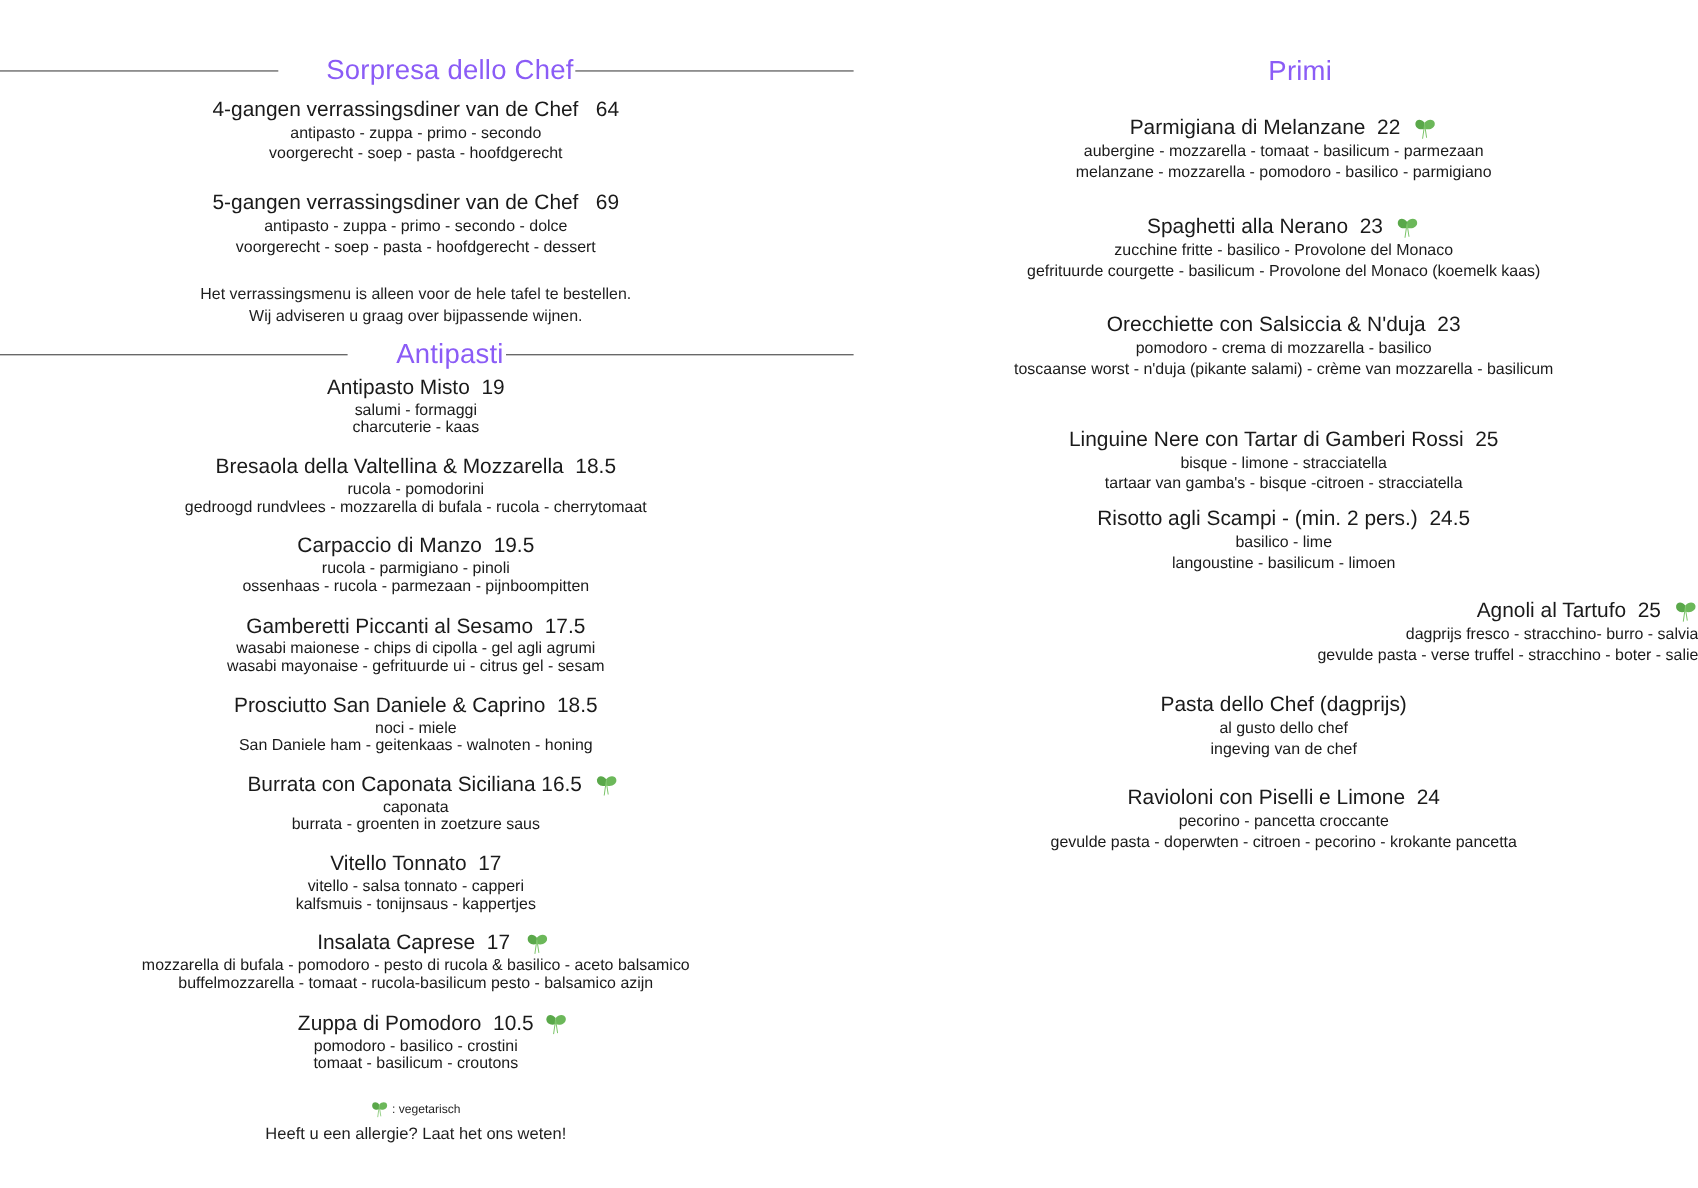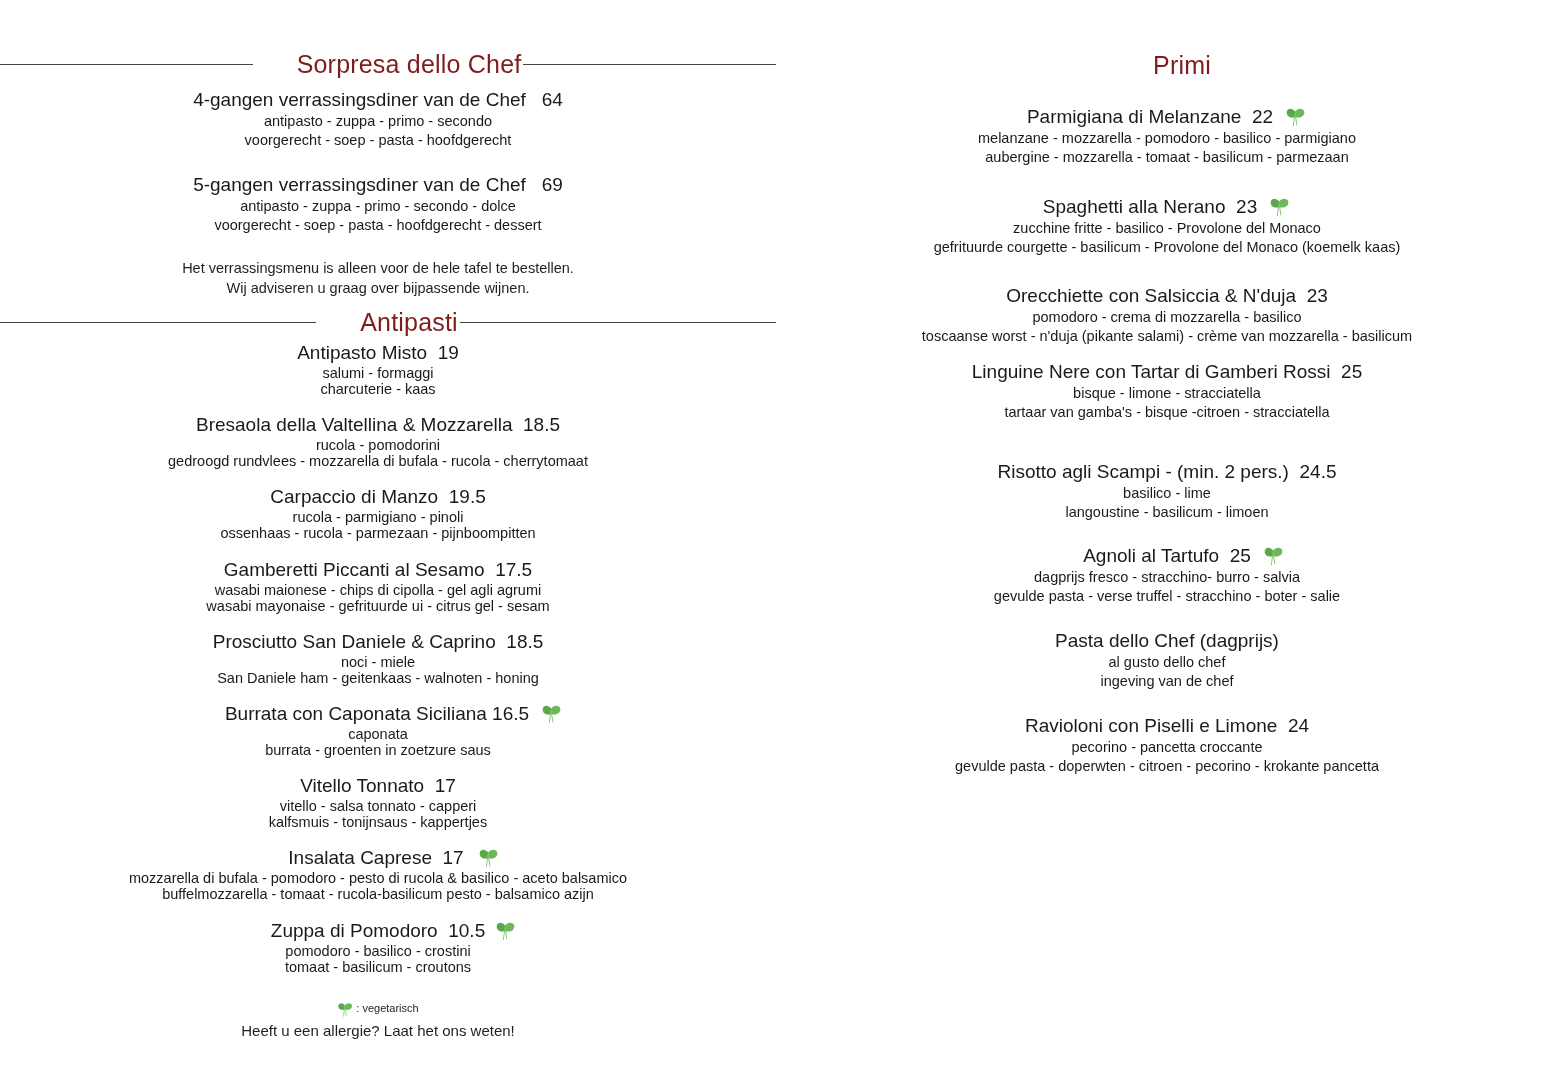--- a/index.html
+++ b/index.html
@@ -10,21 +10,21 @@
   .col { position: absolute; top: 0; }
   .col-left { left: 0; width: 776px; }
   .col-right { left: 778px; width: 766px; }
 
   .section-header {
     position: absolute; left: 0; right: 0; height: 40px;
     display: flex; align-items: center;
   }
   .section-header .rule { flex: 1; height: 0; border-top: 1.5px solid #444; }
   .section-header .title {
-    font-size: 25px; font-weight: normal; padding: 0 2px; color: #7f1d1d;
+    font-size: 25px; font-weight: normal; padding: 0 2px; color: #8b5cf6;
     letter-spacing: 0.2px; line-height: 40px; margin-left: 42px;
   }
 
   .item { position: absolute; left: 0; right: 0; text-align: center; }
   .item .name {
     font-size: 19px; line-height: 24px; color: #1a1a1a; white-space: nowrap;
     display: inline-flex; align-items: center; justify-content: center;
   }
   .item .desc { font-size: 14.5px; line-height: 19px; color: #1a1a1a; white-space: nowrap; }
   .item .desc.tight { line-height: 16px; }
@@ -157,51 +157,51 @@
   <div class="section-header" style="top:44px;flex-direction:column;">
     <div class="rule"></div>
     <div class="title">Primi</div>
     <div class="rule"></div>
   </div>
 
   <div class="item" style="top:105px; left:12px;">
     <div class="name" style=""><span>Parmigiana di Melanzane</span>&nbsp;&nbsp;<span>22</span><svg class="leaf">
           <use href="#leaf"></use>
         </svg></div>
+    <div class="desc">aubergine - mozzarella - tomaat - basilicum - parmezaan</div>
     <div class="desc">melanzane - mozzarella - pomodoro - basilico - parmigiano</div>
-    <div class="desc">aubergine - mozzarella - tomaat - basilicum - parmezaan</div>
   </div>
 
   <div class="item" style="top:195px; left:12px;">
     <div class="name" style=""><span>Spaghetti alla Nerano</span>&nbsp;&nbsp;<span>23</span><svg class="leaf">
           <use href="#leaf"></use>
         </svg></div>
     <div class="desc">zucchine fritte - basilico - Provolone del Monaco</div>
     <div class="desc">gefrituurde courgette - basilicum - Provolone del Monaco (koemelk kaas)</div>
   </div>
 
   <div class="item" style="top:284px; left:12px;">
     <div class="name"><span>Orecchiette con Salsiccia &amp; N'duja</span>&nbsp;&nbsp;<span>23</span></div>
     <div class="desc">pomodoro - crema di mozzarella - basilico</div>
     <div class="desc">toscaanse worst  - n'duja (pikante salami) - crème van mozzarella - basilicum</div>
   </div>
 
-  <div class="item" style="top:360px; left:12px;">
+  <div class="item" style="top:388px; left:12px;">
     <div class="name"><span>Linguine Nere con Tartar di Gamberi Rossi</span>&nbsp;&nbsp;<span>25</span></div>
     <div class="desc">bisque - limone - stracciatella</div>
     <div class="desc">tartaar van gamba's -  bisque -citroen - stracciatella</div>
   </div>
 
   <div class="item" style="top:460px; left:12px;">
     <div class="name"><span>Risotto agli Scampi - (min. 2 pers.)</span>&nbsp;&nbsp;<span>24.5</span></div>
     <div class="desc">basilico - lime</div>
     <div class="desc">langoustine - basilicum - limoen</div>
   </div>
 
-  <div class="item" style="top:544px; left:12px;">
+  <div class="item" style="top:544px; left:12px;text-align:right;">
     <div class="name" style="margin-left:34px;"><span>Agnoli al Tartufo</span>&nbsp;&nbsp;<span>25</span><svg class="leaf">
           <use href="#leaf"></use>
         </svg></div>
     <div class="desc">dagprijs fresco - stracchino- burro - salvia</div>
     <div class="desc">gevulde pasta - verse truffel - stracchino - boter - salie</div>
   </div>
 
   <div class="item" style="top:629px; left:12px;">
     <div class="name">
         <span>Pasta dello Chef (dagprijs)</span>

